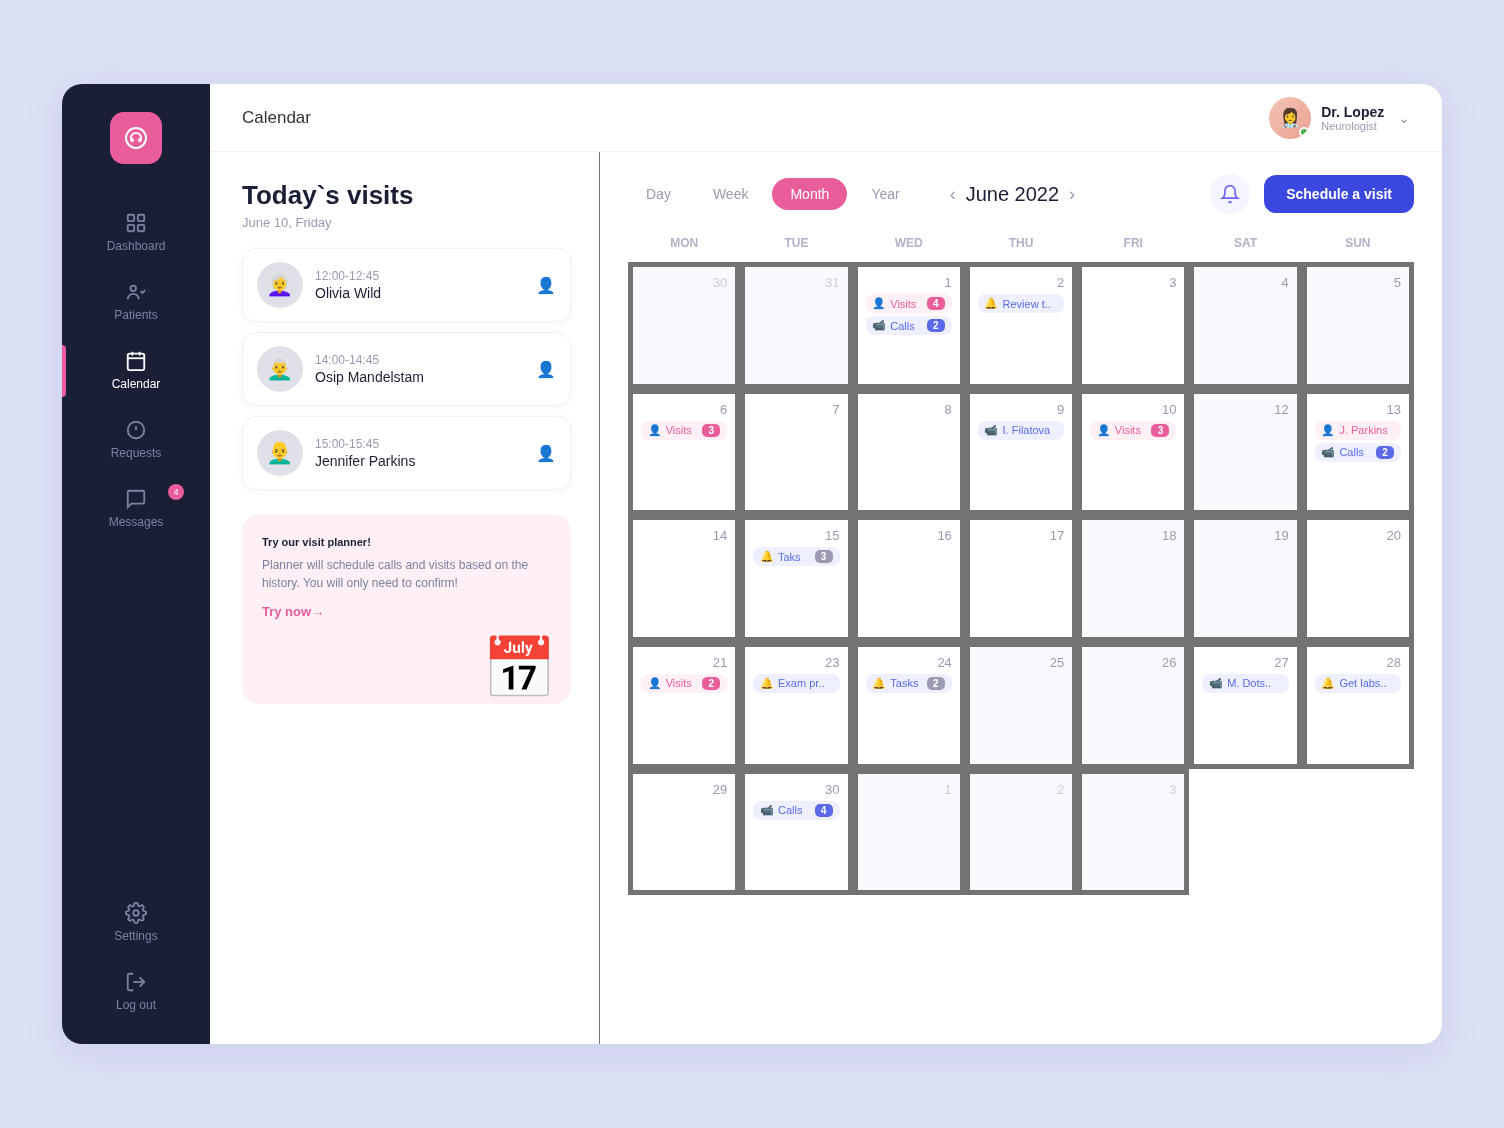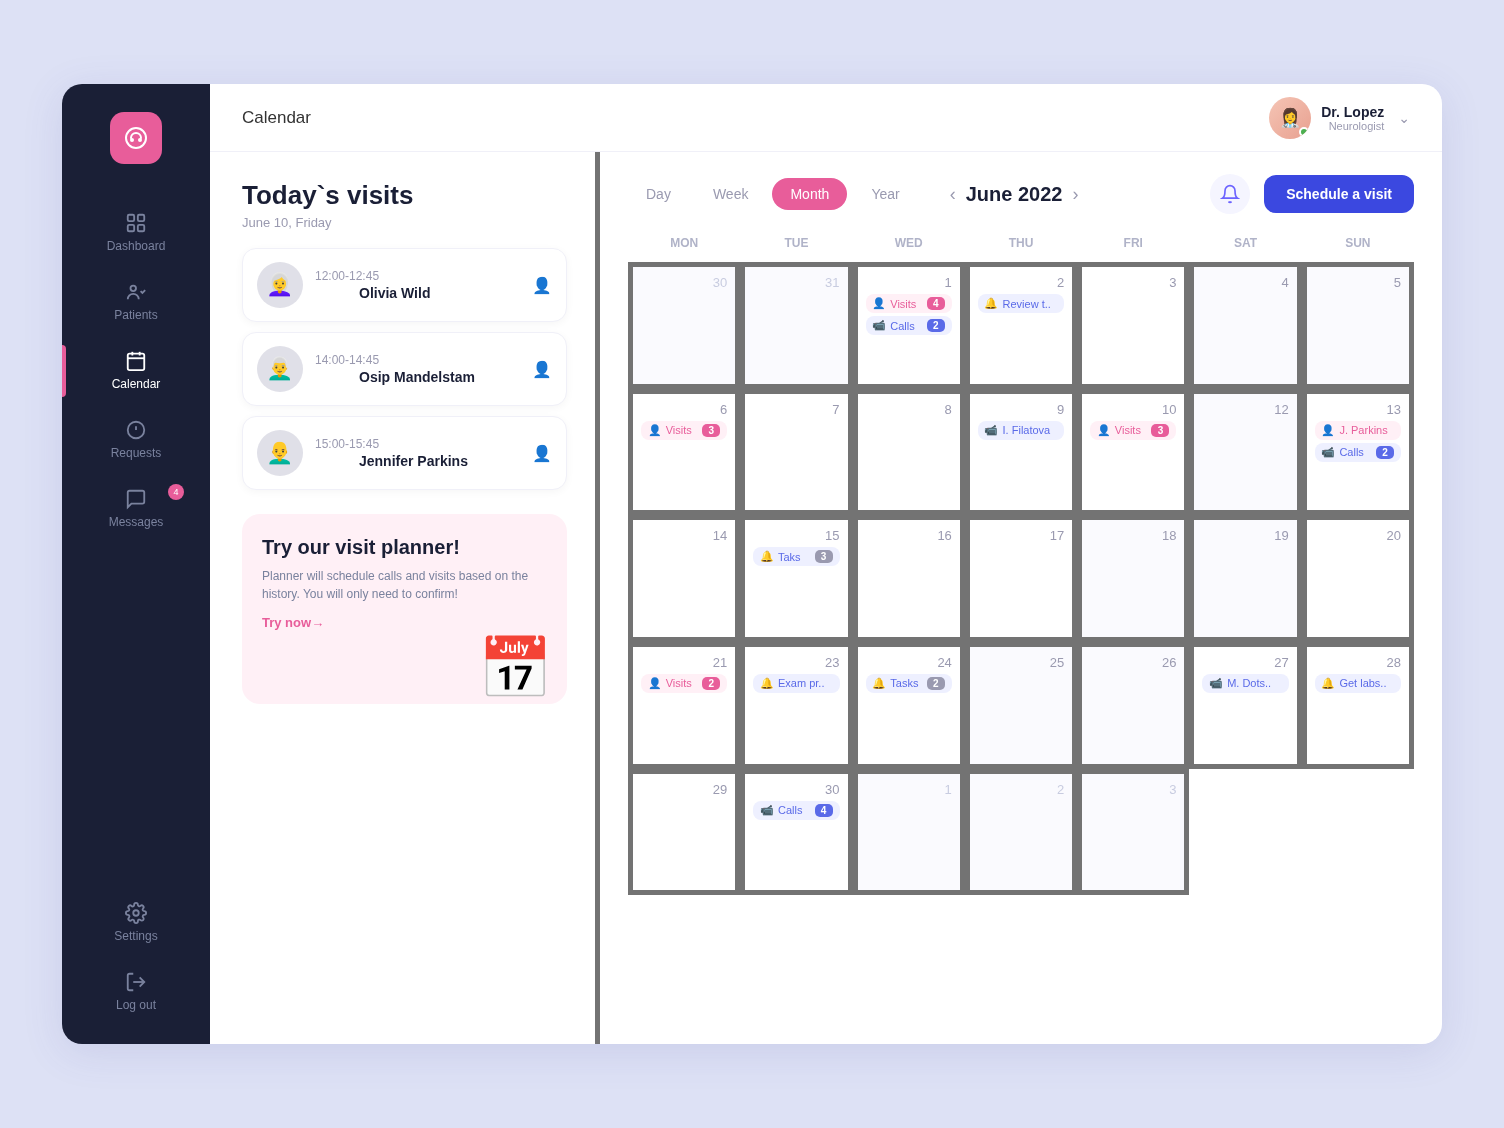--- a/index.html
+++ b/index.html
@@ -85,32 +85,32 @@
       display: flex; align-items: center; justify-content: center;
       font-size: 18px;
     }
     .avatar-dot {
       position: absolute; bottom: 2px; right: 2px;
       width: 10px; height: 10px; background: #4caf50; border-radius: 50%;
       border: 2px solid #fff;
     }
     .header-user-info { display: flex; flex-direction: column; }
     .header-user-name { font-size: 14px; font-weight: 600; color: #1a1f36; }
-    .header-user-role { font-size: 11px; color: #9a9ab0; text-align: right; }
+    .header-user-role { font-size: 11px; color: #9a9ab0; }
     .header-chevron { color: #9a9ab0; font-size: 14px; margin-left: 4px; }
     
     .content {
       display: flex; flex: 1; overflow: hidden;
     }
     
     .left-panel {
       width: 390px;
       padding: 28px 28px 28px 32px;
       display: flex; flex-direction: column;
-      border-right: 5px solid #737373;
+      border-right: 1px solid #737373;
       flex-shrink: 0;
       overflow-y: auto;
     }
     .visits-title { font-size: 26px; font-weight: 700; color: #1a1f36; }
     .visits-date { font-size: 13px; color: #9a9ab0; margin-top: 4px; margin-bottom: 18px; }
     .visit-card {
       display: flex; align-items: center; gap: 12px;
       background: #fff;
       border: 1px solid #f0f0f8;
       border-radius: 14px;
@@ -118,33 +118,33 @@
       margin-bottom: 10px;
       box-shadow: 0 2px 8px rgba(0,0,0,0.04);
     }
     .visit-avatar {
       width: 46px; height: 46px; border-radius: 50%; overflow: hidden; flex-shrink: 0;
       background: #e0e0e8;
       display: flex; align-items: center; justify-content: center; font-size: 22px;
     }
     .visit-info { flex: 1; }
     .visit-time { font-size: 12px; color: #9a9ab0; }
-    .visit-name { font-size: 14px; font-weight: 700; color: #1a1f36; margin-top: 2px; margin-left: 44px; }
+    .visit-name { font-size: 14px; font-weight: 400; color: #1a1f36; margin-top: 2px; }
     .visit-person-icon { color: #e85d9a; font-size: 16px; }
     
     .planner-card {
       background: #fff0f6;
       border-radius: 18px;
       padding: 22px 20px 0 20px;
       margin-top: 14px;
       position: relative;
       overflow: hidden;
       min-height: 190px;
     }
-    .planner-title { font-size: 20px; font-weight: 700; color: #1a1f36; margin-bottom: 8px; }
+    .planner-title { font-size: 11px; font-weight: 700; color: #1a1f36; margin-bottom: 8px; }
     .planner-desc { font-size: 12px; color: #7a829e; line-height: 1.5; margin-bottom: 12px; }
     .planner-link { font-size: 13px; color: #e85d9a; font-weight: 600; display: flex; align-items: center; cursor: pointer; }
     
     .calendar-emoji { font-size: 60px; position: absolute; bottom: 0; right: 14px; }
     
     .right-panel {
       flex: 1; padding: 22px 28px; display: flex; flex-direction: column; overflow: hidden;
     }
     
     .cal-header { display: flex; align-items: center; margin-bottom: 18px; gap: 16px; }
@@ -152,21 +152,21 @@
     .view-tab {
       padding: 8px 18px; border-radius: 20px; font-size: 14px;
       cursor: pointer; background: transparent; border: none;
       color: #9a9ab0; font-weight: 500;
     }
     .view-tab.active {
       background: #e85d9a; color: #fff;
     }
     .cal-nav { display: flex; align-items: center; gap: 10px; margin-left: 16px; }
     .cal-nav-btn { background: none; border: none; color: #9a9ab0; font-size: 18px; cursor: pointer; }
-    .cal-month-label { font-size: 20px; font-weight: 700; color: #1a1f36; }
+    .cal-month-label { font-size: 20px; font-weight: 400; color: #1a1f36; }
     .cal-header-right { margin-left: auto; display: flex; align-items: center; gap: 14px; }
     .notify-btn {
       width: 40px; height: 40px; border-radius: 50%;
       background: #f5f5ff; border: none; cursor: pointer;
       display: flex; align-items: center; justify-content: center; font-size: 18px; color: #6c63ff;
     }
     .schedule-btn {
       background: #3b48e0; color: #fff; border: none; border-radius: 12px;
       padding: 11px 22px; font-size: 14px; font-weight: 600; cursor: pointer;
     }

